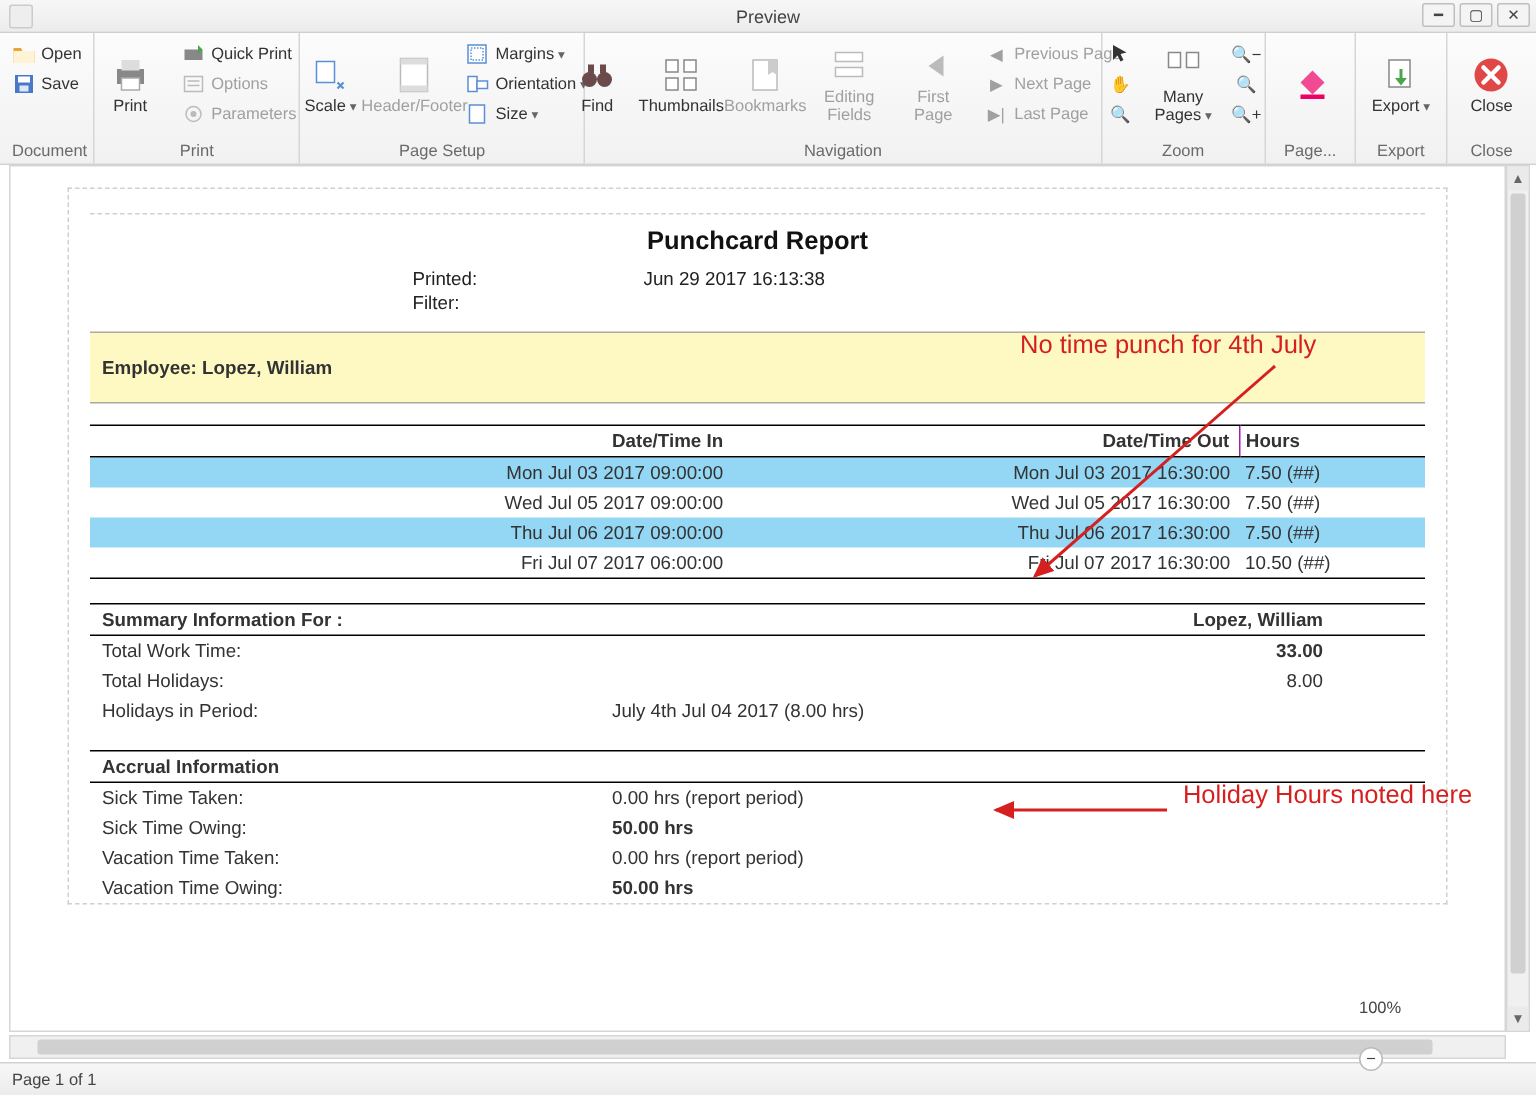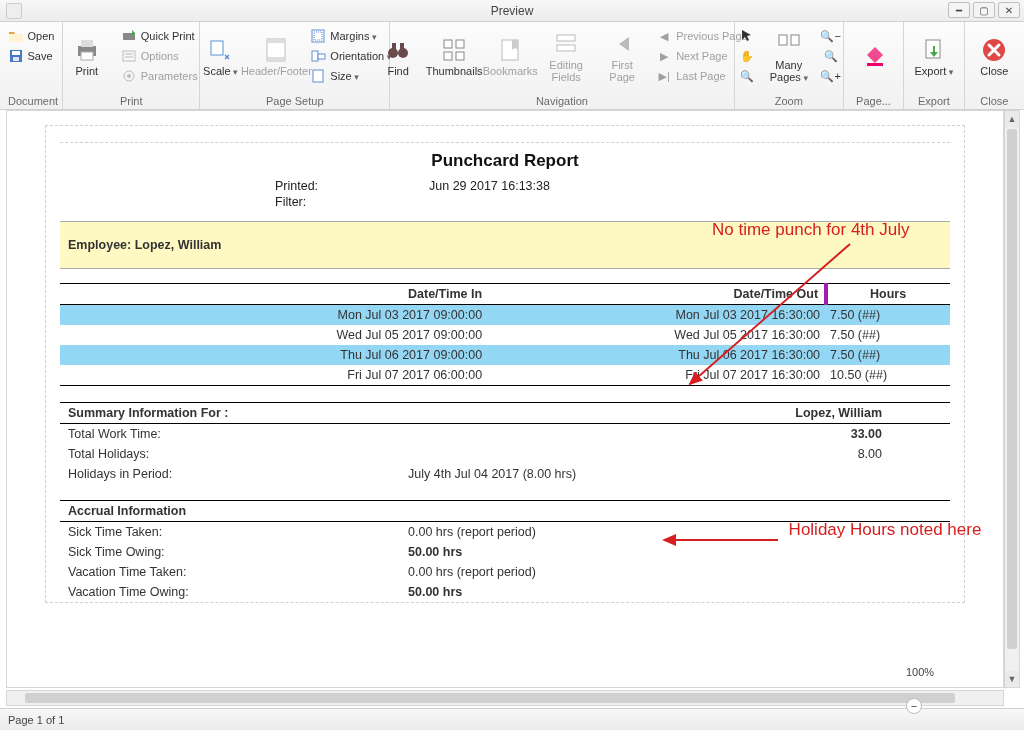--- a/index.html
+++ b/index.html
@@ -185,21 +185,21 @@
   }
   .tbl th {
     border-top: 1px solid #000;
     border-bottom: 1px solid #000;
     font-weight: bold;
     text-align: right;
     padding: 3px 6px;
   }
   .tbl th.col-in { width: 380px; }
   .tbl th.col-out { width: 300px; }
-  .tbl th.col-hrs { width: 110px; text-align: center; padding-left:4px; border-left:4px solid #a21caf; }
+  .tbl th.col-hrs { width: 110px; text-align: left; padding-left:4px; border-left:1px solid #a21caf; }
   .tbl td { padding: 3px 6px; text-align: right; }
   .tbl td.hrs { text-align: left; padding-left:4px; }
   .tbl tr.hl td { background: #94d7f4; }
   .tbl tbody tr:last-child td { border-bottom: 1px solid #000; }
 
   .section-head {
     display: flex;
     justify-content: space-between;
     border-top: 1px solid #000;
     border-bottom: 1px solid #000;
@@ -663,21 +663,21 @@
   <div class="vsb">
     <div class="arrow">▲</div>
     <div class="thumb"></div>
     <div class="arrow" style="position:absolute;bottom:0;left:0;right:0">▼</div>
   </div>
   <div class="hsb">
     <div class="thumb"></div>
   </div>
 </div>
 
-<div class="annot" style="top:220px; left:712px;">No time punch for 4th July</div>
+<div class="annot" style="top:220px; left:680px;">No time punch for 4th July</div>
 <svg class="arrow" style="top:236px; left:680px;" width="200" height="160">
   <defs>
       <marker id="ah1" markerWidth="8" markerHeight="8" refX="6" refY="3" orient="auto">
         <path d="M0 0L7 3L0 6z" fill="#d62020"></path>
       </marker>
     </defs>
   <line x1="170" y1="8" x2="10" y2="148" stroke="#d62020" stroke-width="2" marker-end="url(#ah1)"></line>
 </svg>
 
 <div class="annot" style="top:520px; left:780px; text-align:center; width:210px;">Holiday Hours noted here</div>

